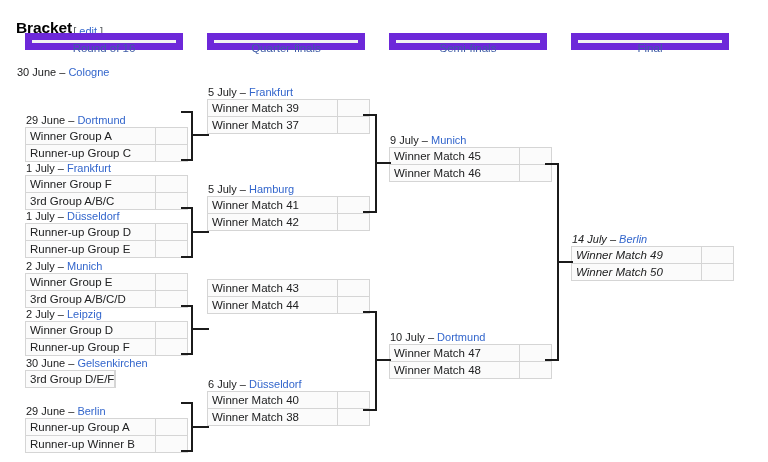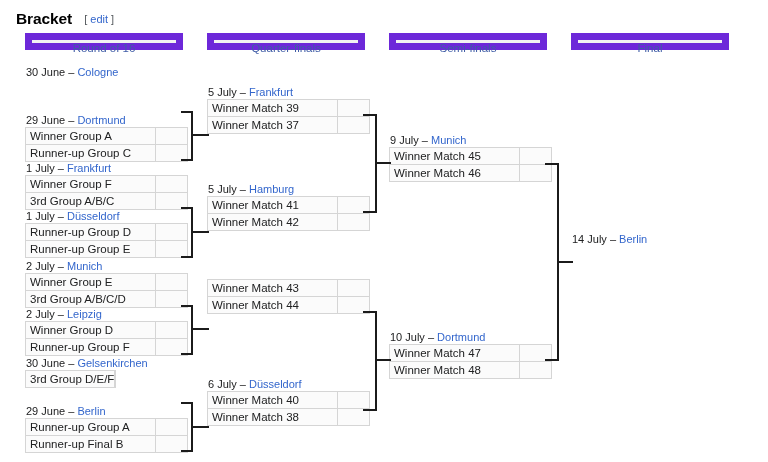--- a/index.html
+++ b/index.html
@@ -14,24 +14,24 @@
     font-family: "Liberation Sans", sans-serif;
     font-size: 11.5px;
     color: #202122;
     overflow: hidden;
   }
 
   
   #title-bar {
     position: absolute;
     left: 16px;
-    top: 10px;
+    top: 19px;
     display: flex;
-    align-items: center;
-    gap: 12px;
+    align-items: flex-end;
+    gap: 1px;
   }
   #page-title {
     font-size: 15.5px;
     font-weight: bold;
     color: #000000;
     letter-spacing: -0.1px;
   }
   #edit-section {
     font-size: 11px;
     color: #54595d;
@@ -99,21 +99,21 @@
 <div id="title-bar">
   <span id="page-title">Bracket</span>
   <span id="edit-section"><span>[ </span><span class="lnk">edit</span><span> ]</span></span>
 </div>
 
 <div class="round-header" style="left:25px;  width:158px;">Round of 16</div>
 <div class="round-header" style="left:207px; width:158px;">Quarter-finals</div>
 <div class="round-header" style="left:389px; width:158px;">Semi-finals</div>
 <div class="round-header" style="left:571px; width:158px;">Final</div>
 
-<div class="match" style="left:25px; top:65px;text-align:right;">
+<div class="match" style="left:16px; top:65px;text-align:right;">
   <div class="match-meta"><span>30 June</span><span> – </span><span class="venue">Cologne</span></div>
 </div>
 
 <div class="match" style="left:25px; top:113px;">
   <div class="match-meta"><span>29 June</span><span> – </span><span class="venue">Dortmund</span></div>
   <table class="match-table">
     <tbody>
         <tr>
           <td style="width:125px">Winner Group A</td>
           <td class="score" style="width:31px"></td>
@@ -204,21 +204,21 @@
 
 <div class="match" style="left:25px; top:404px;">
   <div class="match-meta"><span>29 June</span><span> – </span><span class="venue">Berlin</span></div>
   <table class="match-table">
     <tbody>
         <tr>
           <td style="width:125px">Runner-up Group A</td>
           <td class="score" style="width:31px"></td>
         </tr>
     <tr>
-          <td>Runner-up Final B</td>
+          <td>Runner-up Winner B</td>
           <td class="score"></td>
         </tr>
   </tbody>
     </table>
 </div>
 
 <div class="match" style="left:207px; top:85px;">
   <div class="match-meta"><span>5 July</span><span> – </span><span class="venue">Frankfurt</span></div>
   <table class="match-table">
     <tbody>
@@ -306,22 +306,34 @@
           <td class="score" style="width:31px"></td>
         </tr>
     <tr>
           <td>Winner Match 48</td>
           <td class="score"></td>
         </tr>
   </tbody>
     </table>
 </div>
 
-<div class="match" style="left:571px; top:232px;">
+<div class="match" style="left:571px; top:232px;font-style:italic;">
   <div class="match-meta"><span>14 July</span><span> – </span><span class="venue">Berlin</span></div>
+  <table class="match-table">
+    <tbody>
+        <tr>
+          <td style="width:125px">Winner Match 49</td>
+          <td class="score" style="width:31px"></td>
+        </tr>
+    <tr>
+          <td>Winner Match 50</td>
+          <td class="score"></td>
+        </tr>
+  </tbody>
+    </table>
 </div>
 
 <div class="conn conn-h" style="left:181px; top:111px; width:12px;"></div>
 <div class="conn conn-h" style="left:181px; top:159px; width:12px;"></div>
 <div class="conn conn-v" style="left:191px; top:111px; height:50px;"></div>
 <div class="conn conn-h" style="left:191px; top:134px; width:18px;"></div>
 
 <div class="conn conn-h" style="left:181px; top:207px; width:12px;"></div>
 <div class="conn conn-h" style="left:181px; top:256px; width:12px;"></div>
 <div class="conn conn-v" style="left:191px; top:207px; height:51px;"></div>

